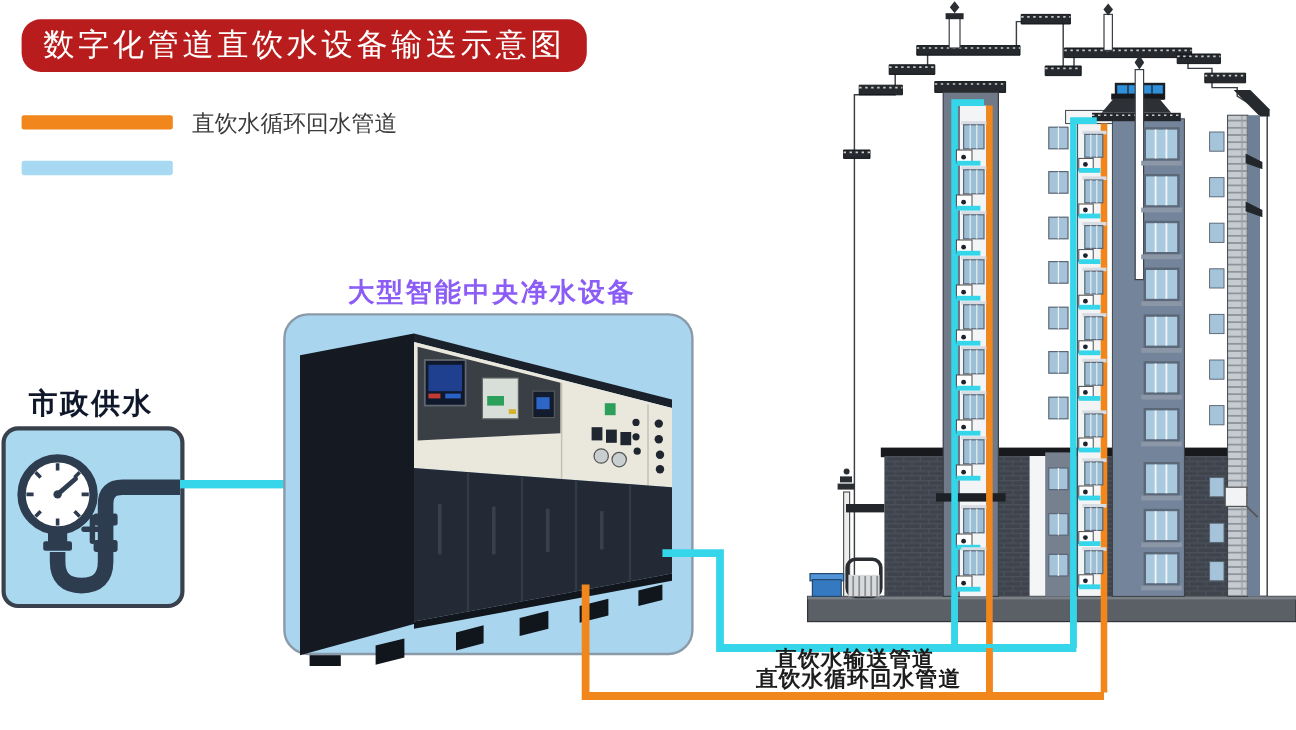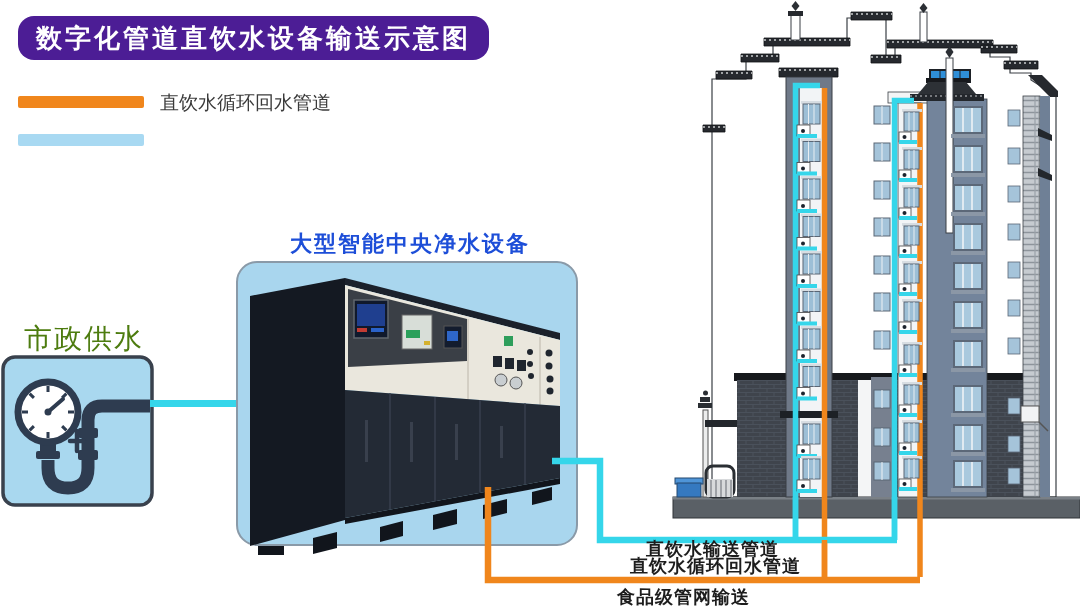--- a/index.html
+++ b/index.html
@@ -1,30 +1,30 @@
 <!DOCTYPE html>
 <html><head>
 <meta charset="utf-8">
 <style>
   html,body{margin:0;padding:0;background:#fff;}
   .stage{position:relative;width:1080px;height:608px;background:#ffffff;overflow:hidden;
          font-family:"DejaVu Sans",sans-serif;}
   .abs{position:absolute;}
   .title-banner{left:18px;top:16px;height:44px;line-height:44px;padding:0 18px;
-     background:#4c1d95;color:#ffffff;font-size:26px;font-weight:bold;letter-spacing:3px;
+     background:#b91c1c;color:#ffffff;font-size:26px;font-weight:normal;letter-spacing:3px;
      border-radius:16px;white-space:nowrap;}
   .legend-swatch{width:126px;height:12px;border-radius:2px;}
   .legend-label{font-size:19px;color:#3a3a3a;font-weight:500;white-space:nowrap;}
   .sw-return{left:18px;top:96px;background:#f0861c;}
   .sw-output{left:18px;top:134px;background:#a8d9f2;}
   .lb-return{left:160px;top:90px;}
   .lb-output{left:160px;top:128px;}
-  .municipal-label{left:24px;top:320px;font-size:28px;font-weight:normal;color:#4d7c0f;letter-spacing:2px;}
+  .municipal-label{left:24px;top:320px;font-size:24px;font-weight:bold;color:#0f172a;letter-spacing:2px;}
   .equipment-label{left:245px;top:229px;width:330px;text-align:center;font-size:22px;
-     font-weight:bold;color:#1d4ed8;letter-spacing:2px;white-space:nowrap;}
+     font-weight:bold;color:#8b5cf6;letter-spacing:2px;white-space:nowrap;}
   .pipe-label{font-size:18px;font-weight:600;color:#1d1d1d;white-space:nowrap;letter-spacing:1px;}
   .pl-delivery{left:646px;top:537px;}
   .pl-return{left:630px;top:554px;}
   .pl-food{left:617px;top:585px;}
   svg{display:block;}
 </style>
 </head>
 <body>
 
 <div class="stage">
@@ -308,14 +308,13 @@
   <div class="abs legend-label lb-return">直饮水循环回水管道</div>
 
   <div class="abs legend-swatch sw-output"></div>
 
   <div class="abs municipal-label">市政供水</div>
 
   <div class="abs equipment-label">大型智能中央净水设备</div>
 
   <div class="abs pipe-label pl-delivery">直饮水输送管道</div>
   <div class="abs pipe-label pl-return">直饮水循环回水管道</div>
-  <div class="abs pipe-label pl-food">食品级管网输送</div>
 </div>
 
 </body></html>

